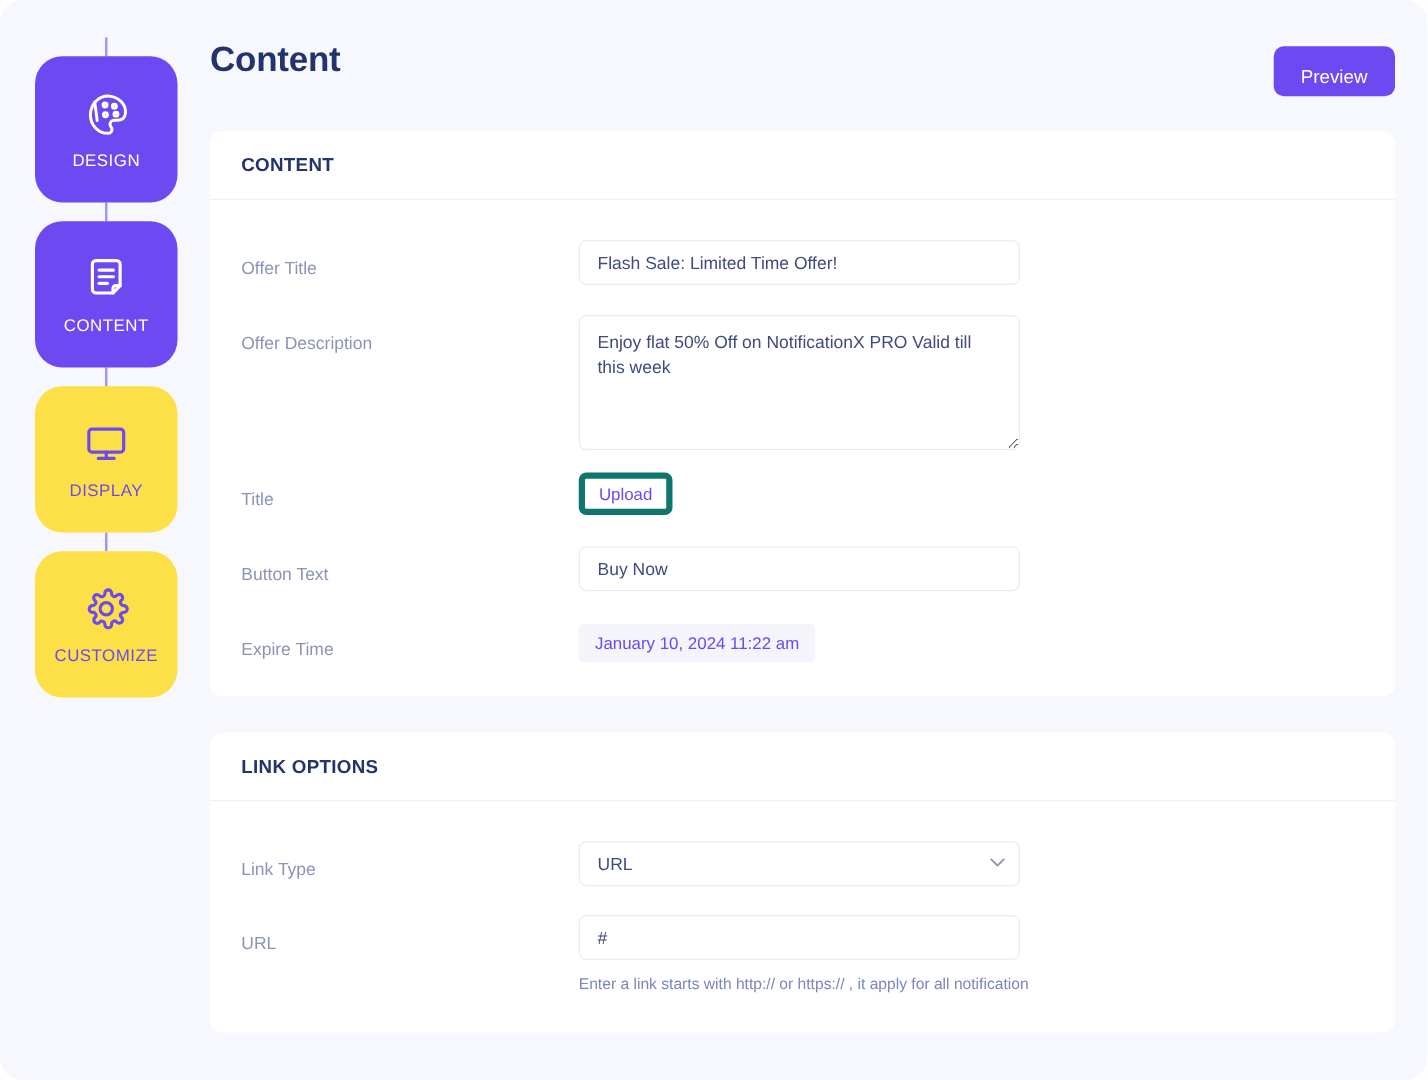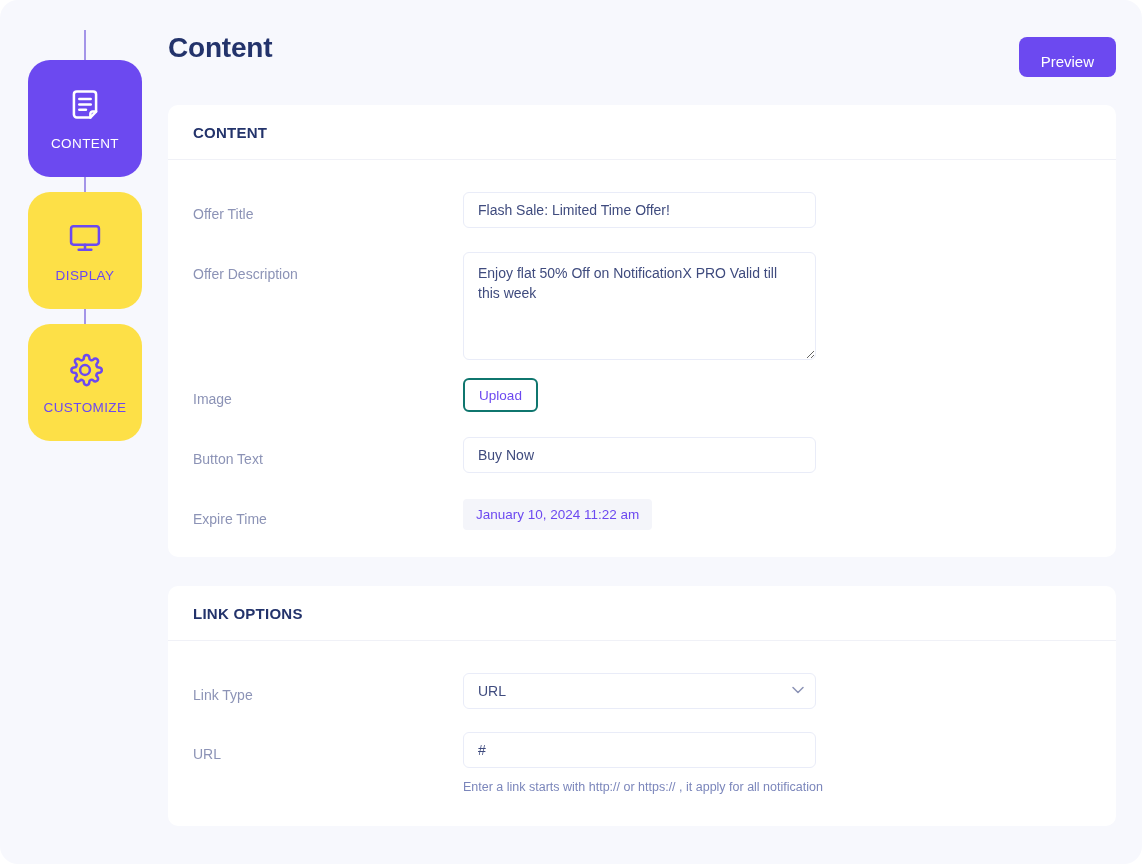--- a/index.html
+++ b/index.html
@@ -187,21 +187,21 @@
     color: #3f4b7e;
     font-family: "Liberation Sans", sans-serif;
     outline: none;
     resize: vertical;
   }
 
   .upload-btn {
     width: 75px;
     height: 34px;
     background: #ffffff;
-    border: 2px solid #0f766e;
+    border: 5px solid #0f766e;
     border-radius: 6px;
     color: #6c49f0;
     font-size: 13.5px;
     font-family: "Liberation Sans", sans-serif;
     cursor: pointer;
   }
 
   .date-badge {
     display: inline-block;
     background: #f4f5fa;
@@ -250,20 +250,31 @@
 </head>
 <body>
 
 <div class="page">
 
   <div class="stepper">
 
 
     <div class="connector"></div>
 
+    <div class="step active">
+      <svg class="step-icon" viewBox="0 0 24 24" fill="none" stroke-width="1.5" stroke-linecap="round" stroke-linejoin="round">
+        <path d="M14.5 3.2c4.6.9 7.6 4.6 7.2 8.6-.3 2.8-2.6 3.5-4.4 3.5h-1.4c-1.1 0-2 .9-2 2 0 .5.2.9.5 1.3.3.4.5.8.5 1.3 0 1.1-.9 2-2.1 2C8 21.9 4 17.7 4 12.6 4 6.8 8.9 2.1 14.5 3.2z"></path>
+        <path d="M6.2 6.1 L7.4 15.4"></path>
+        <circle cx="11.4" cy="7.6" r="1"></circle>
+        <circle cx="16.1" cy="8.2" r="1"></circle>
+        <circle cx="16.9" cy="12.2" r="1"></circle>
+        <circle cx="11.6" cy="12.5" r="1"></circle>
+      </svg>
+      <span class="step-label">DESIGN</span>
+    </div>
 
     <div class="connector"></div>
 
     <div class="step active">
       <svg class="step-icon" viewBox="0 0 24 24" fill="none" stroke-width="1.6" stroke-linecap="round" stroke-linejoin="round">
         <path d="M5 4.6a1.8 1.8 0 0 1 1.8-1.8h10.4A1.8 1.8 0 0 1 19 4.6v10.9l-3.5 3.7H6.8A1.8 1.8 0 0 1 5 17.4z"></path>
         <path d="M19 15.5h-2.2a1.4 1.4 0 0 0-1.4 1.4v2.3"></path>
         <line x1="8.4" y1="7.6" x2="15.6" y2="7.6"></line>
         <line x1="8.4" y1="11" x2="15.6" y2="11"></line>
         <line x1="8.4" y1="14.3" x2="12.6" y2="14.3"></line>
@@ -310,21 +321,21 @@
         <div class="field-label" style="top:47px;">Offer Title</div>
         <div class="field-ctl" style="top:32px;">
           <input class="text-input" type="text" value="Flash Sale: Limited Time Offer!" style="">
         </div>
 
         <div class="field-label" style="top:107px;">Offer Description</div>
         <div class="field-ctl" style="top:92px;">
           <textarea class="textarea-input" style="">Enjoy flat 50% Off on NotificationX PRO Valid till this week</textarea>
         </div>
 
-        <div class="field-label" style="top:232px;">Image</div>
+        <div class="field-label" style="top:232px;">Title</div>
         <div class="field-ctl" style="top:218px;">
           <button class="upload-btn">Upload</button>
         </div>
 
         <div class="field-label" style="top:292px;">Button Text</div>
         <div class="field-ctl" style="top:277px;">
           <input class="text-input" type="text" value="Buy Now" style="">
         </div>
 
         <div class="field-label" style="top:352px;">Expire Time</div>

